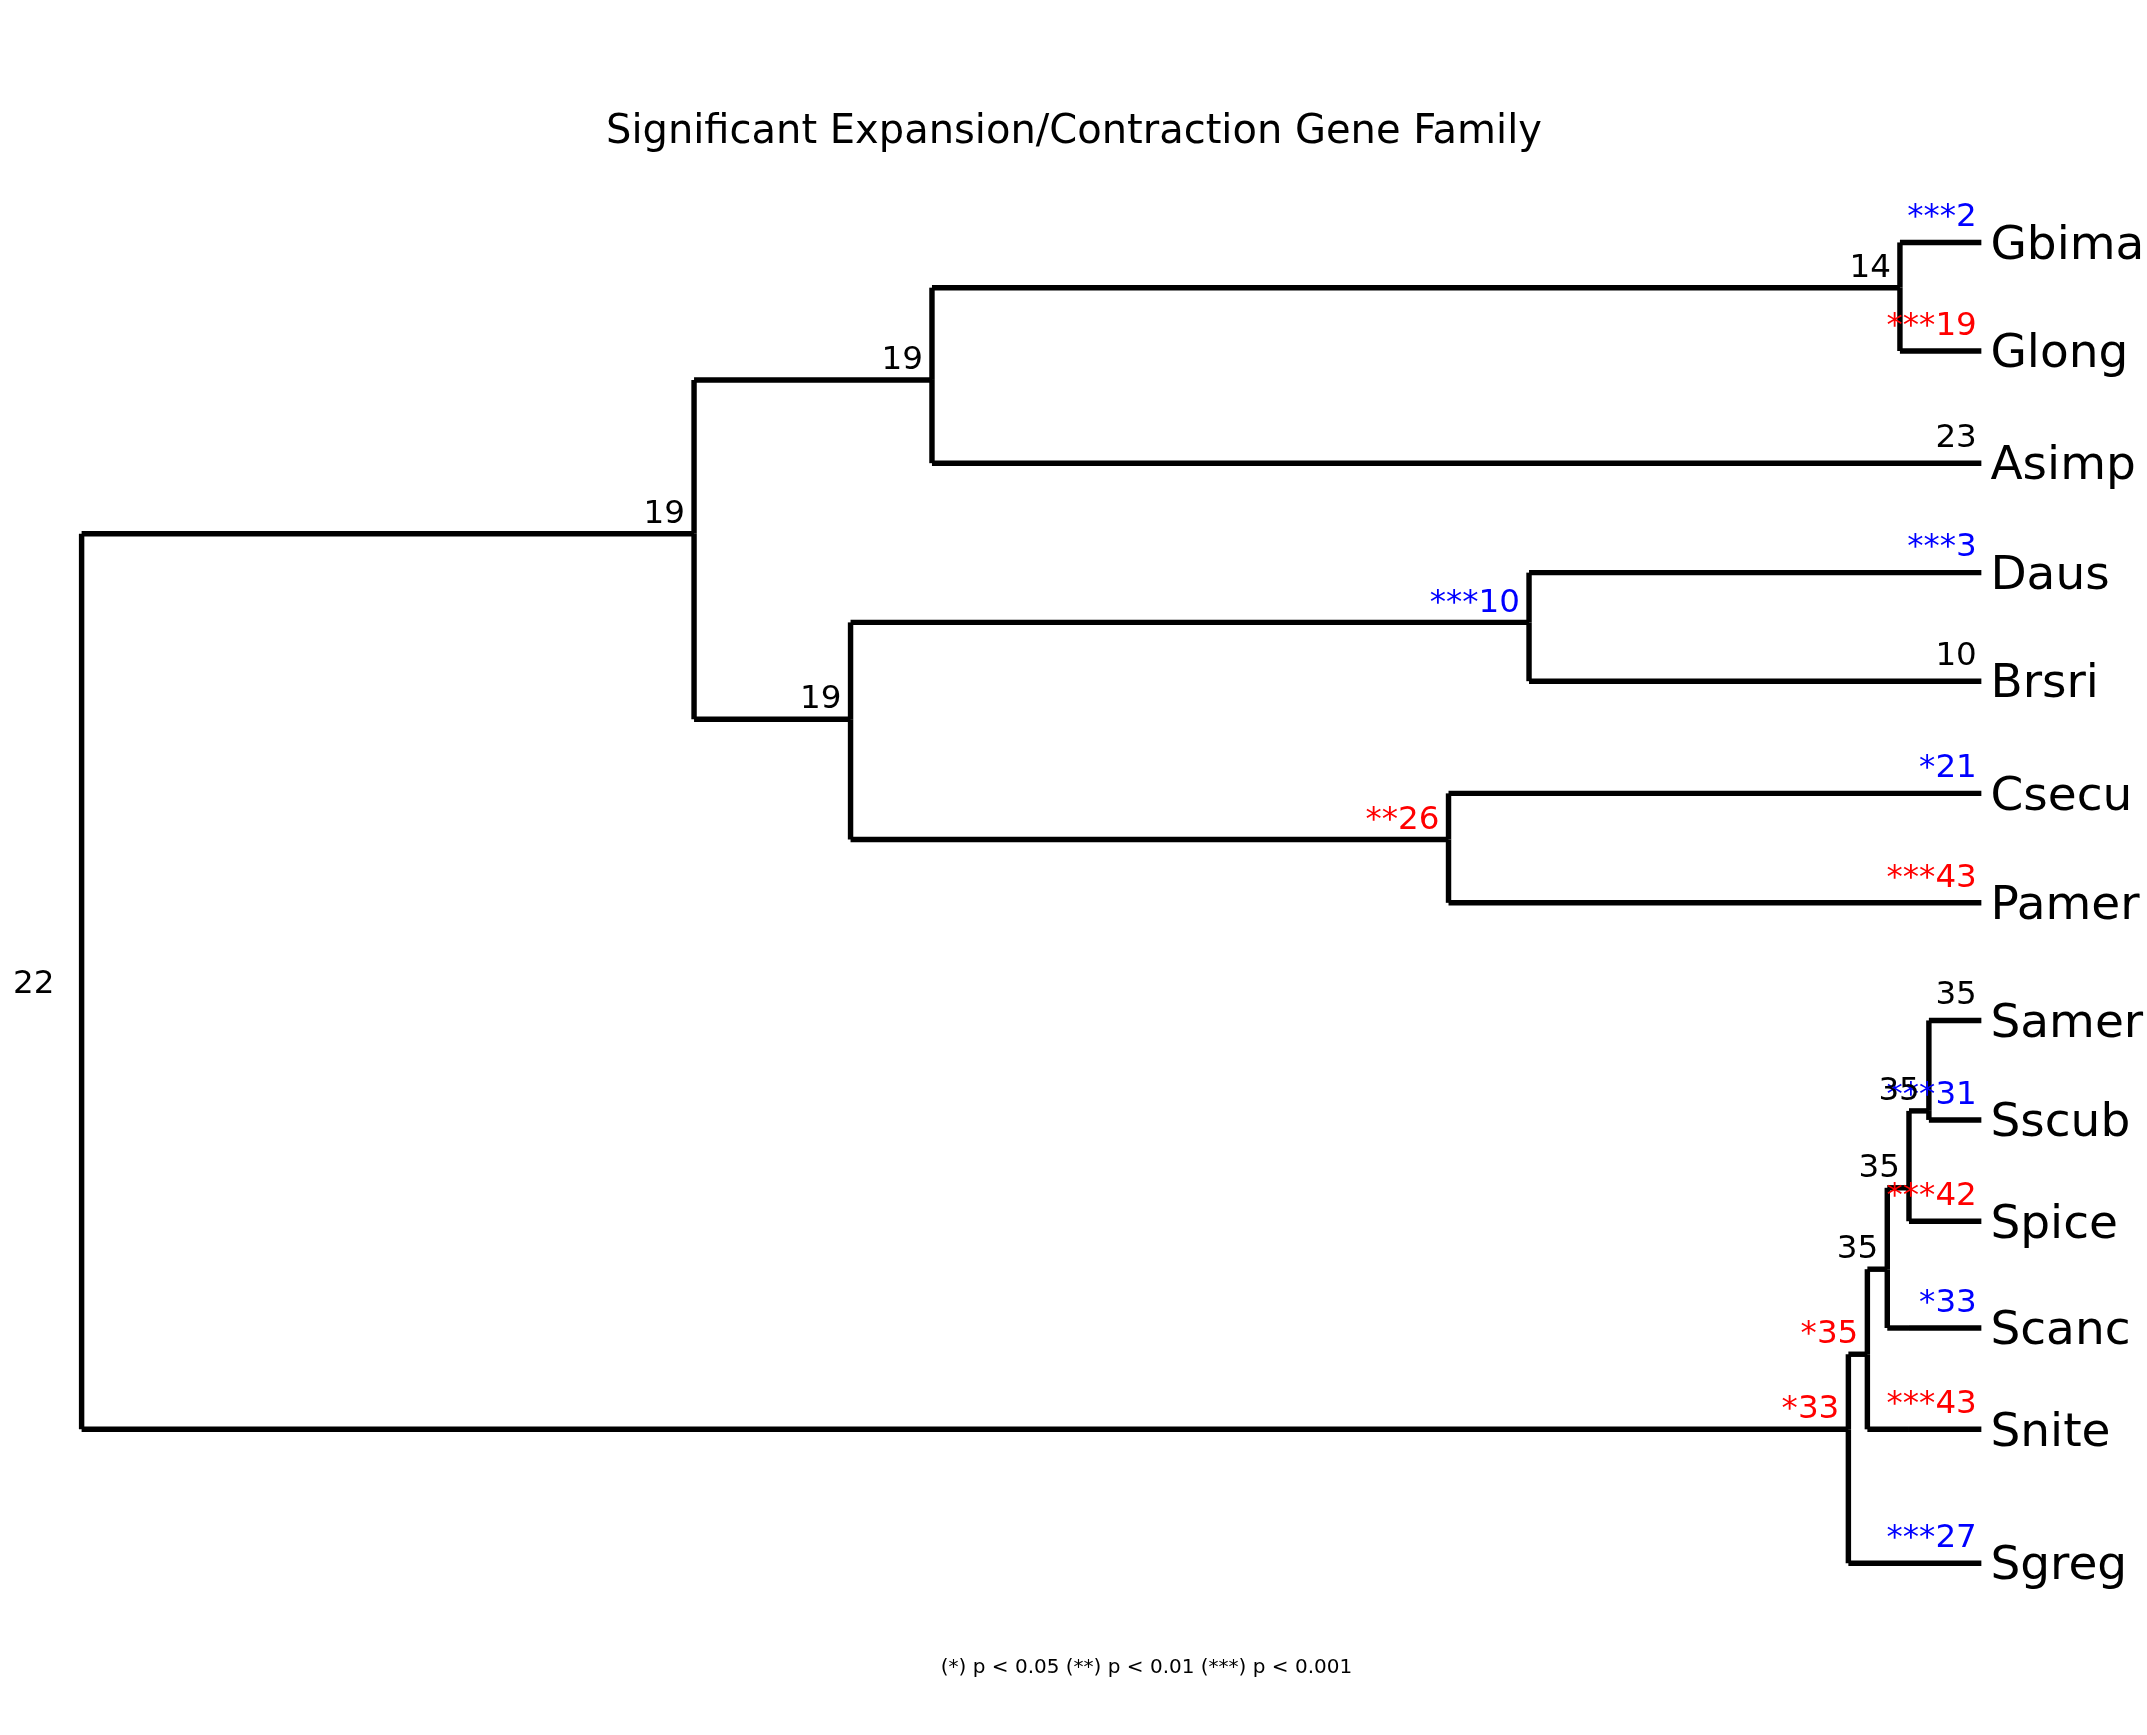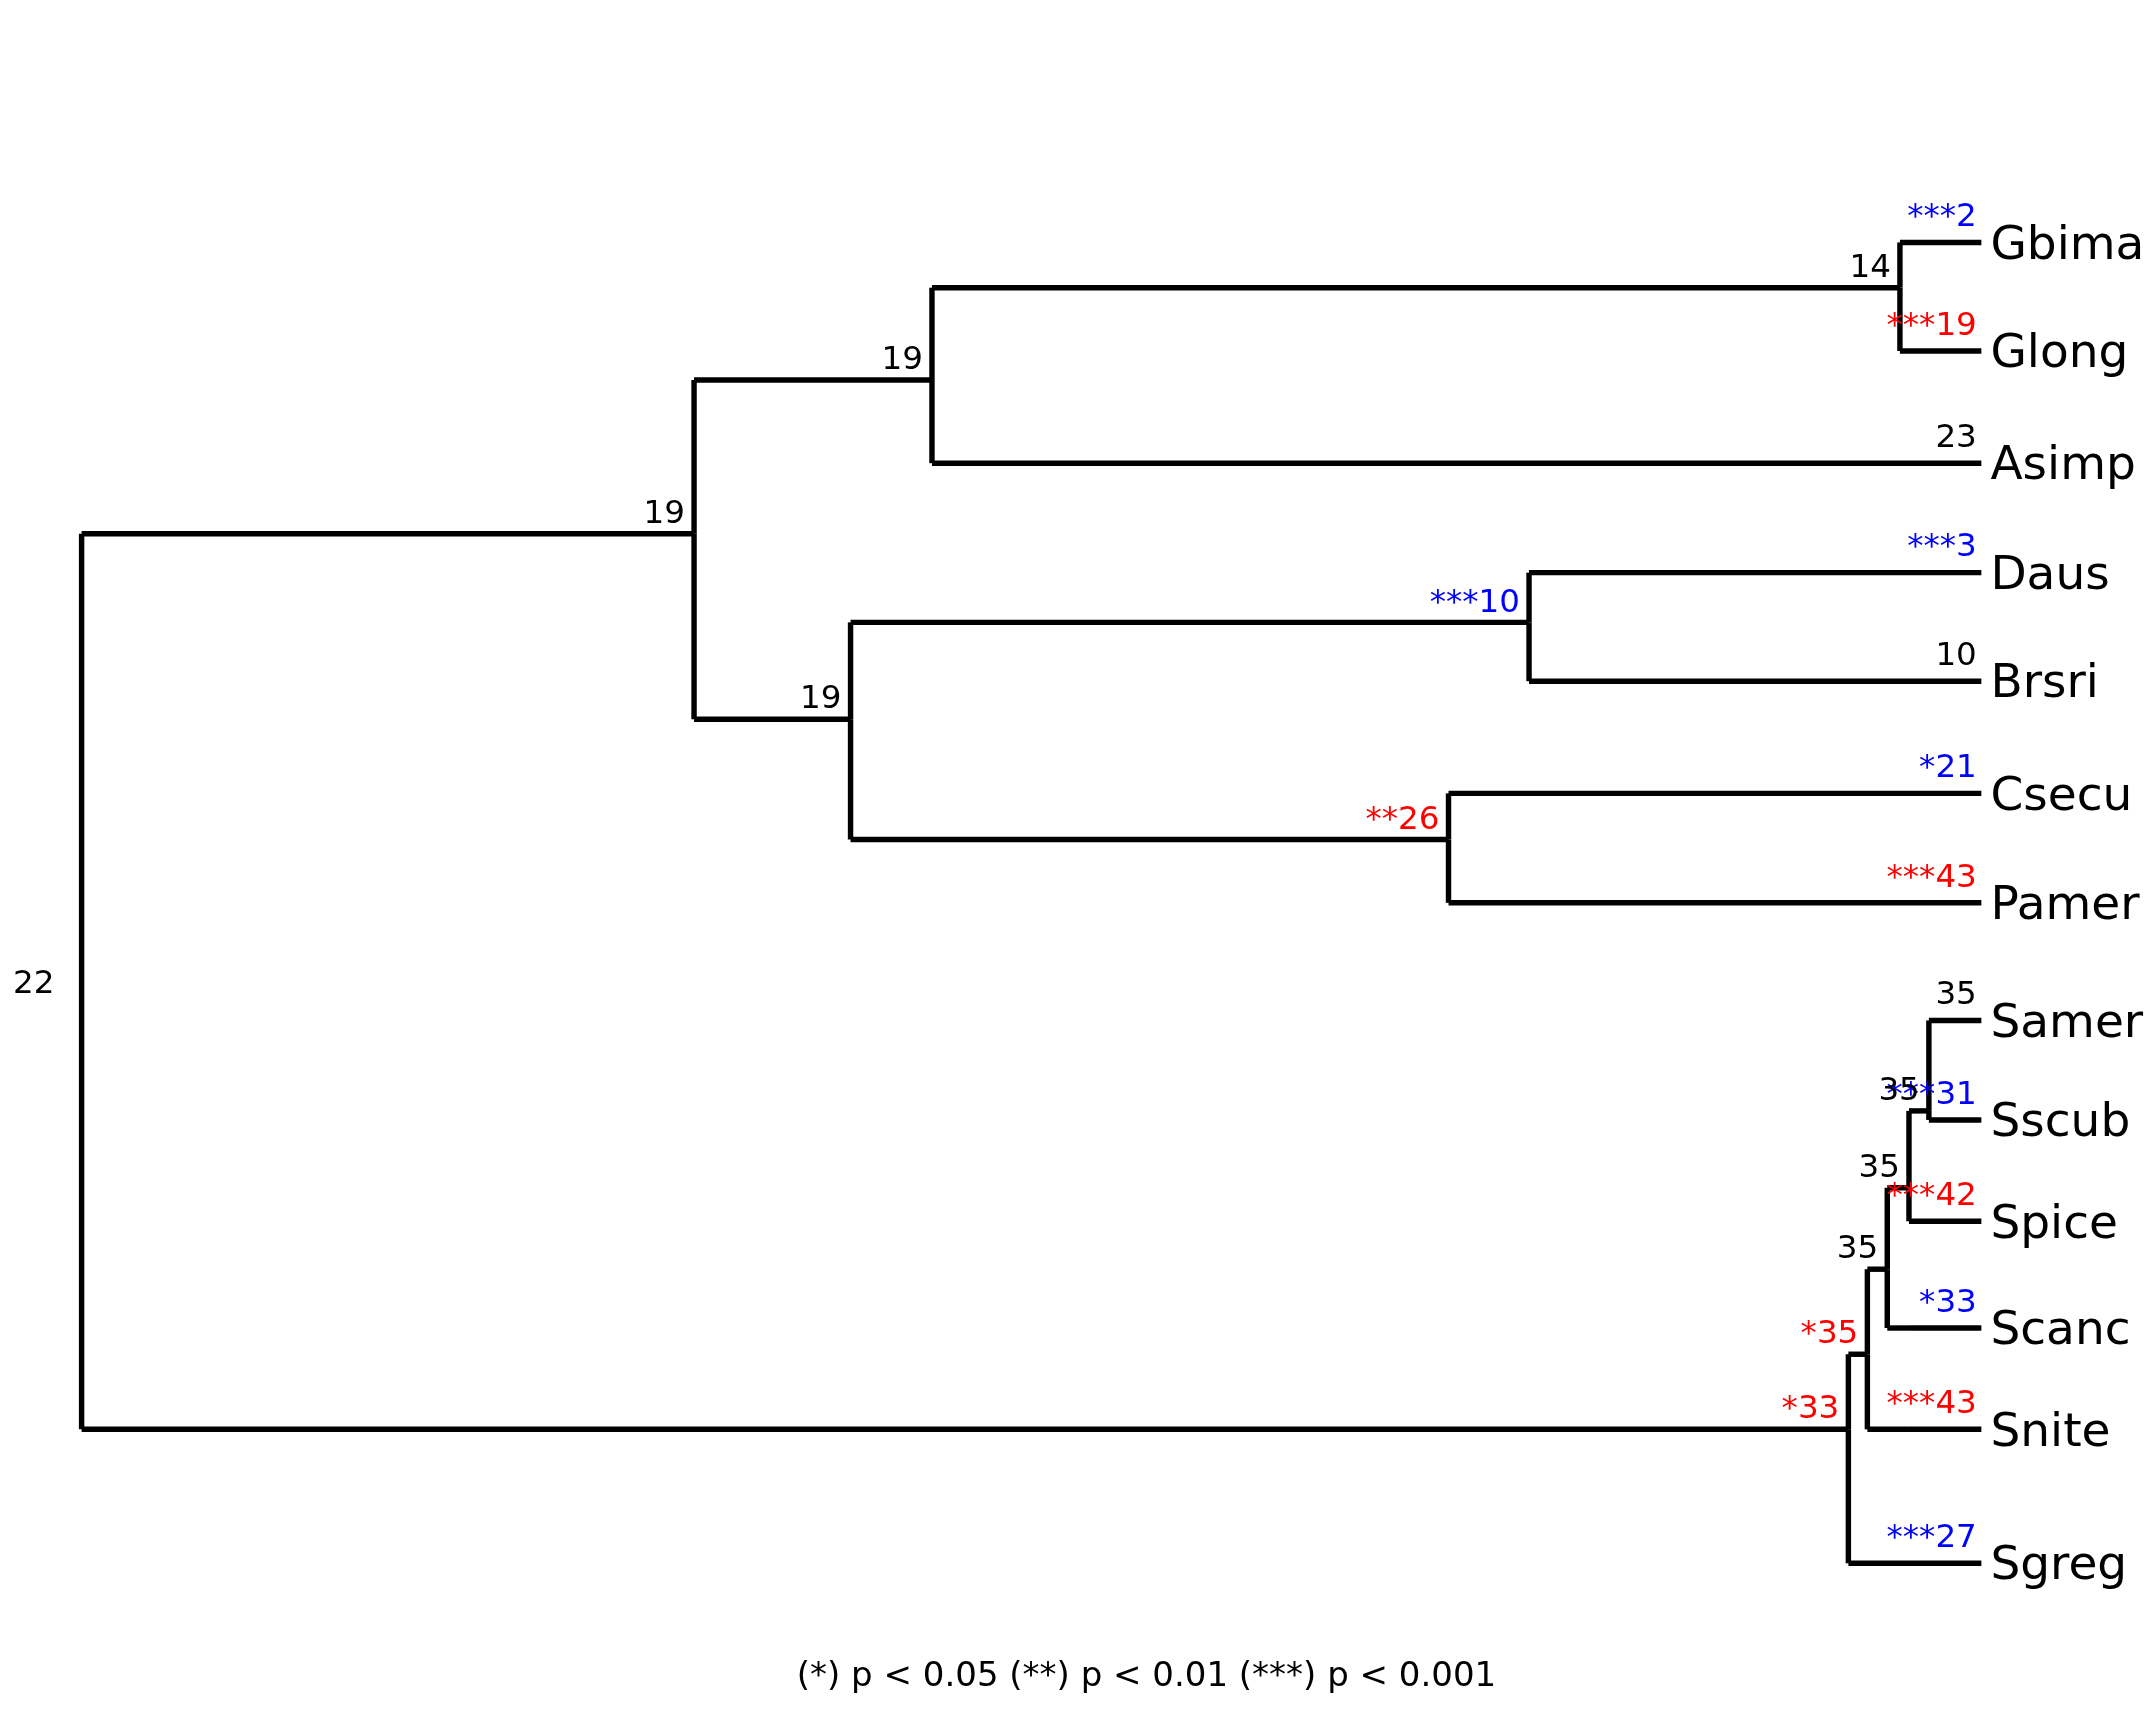--- a/index.html
+++ b/index.html
@@ -16,39 +16,40 @@
     text-align:center;
     font-size:40px;line-height:1.17;
     font-family:"DejaVu Sans", sans-serif;
     color:#000;
     white-space:pre;
   }
   .title-line{display:block;}
   .footer-note{
     position:absolute;left:0;top:1654px;width:2148px;
     text-align:center;
-    font-size:34px;
+    font-size:20px;
     color:#000;
     font-family:"DejaVu Sans", sans-serif;
   }
   .footer-inner{display:inline-block;padding-left:145px;}
   svg{display:block;}
   .branch{stroke:#000000;stroke-width:6;fill:none;stroke-linecap:butt;}
   .tiplabel{font-family:"DejaVu Sans", sans-serif;font-size:52px;fill:#000000;}
   .cnt{font-family:"DejaVu Sans", sans-serif;font-size:36px;}
   .cnt.black{fill:#000000;}
   .cnt.blue{fill:#0000ff;}
   .cnt.red{fill:#ff0000;}
 </style>
 </head>
 <body>
 
 <div id="figure">
 
   <div class="title-block">
+    <span class="title-line">Significant Expansion/Contraction Gene Family</span>
   </div>
 
   <svg width="2148" height="1736" viewBox="0 0 2374 1919">
 
     <path class="branch" d="M90,590 L90,1580"></path>
 
     <path class="branch" d="M90,590 L767,590"></path>
 
     <path class="branch" d="M90,1580 L2043,1580"></path>
 

